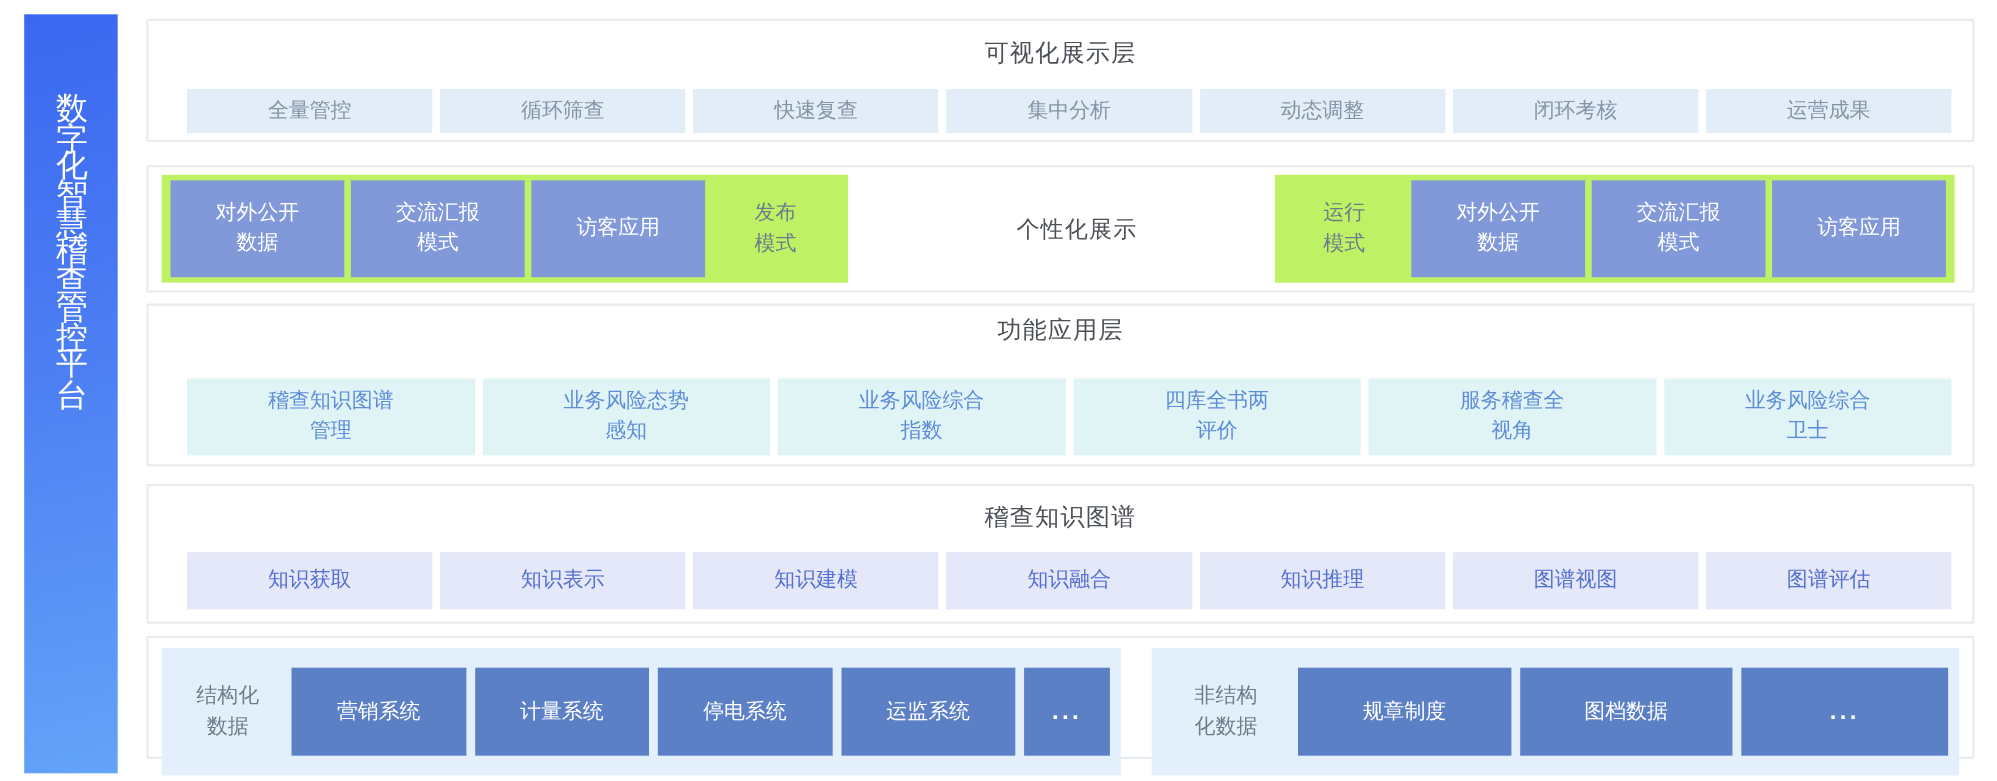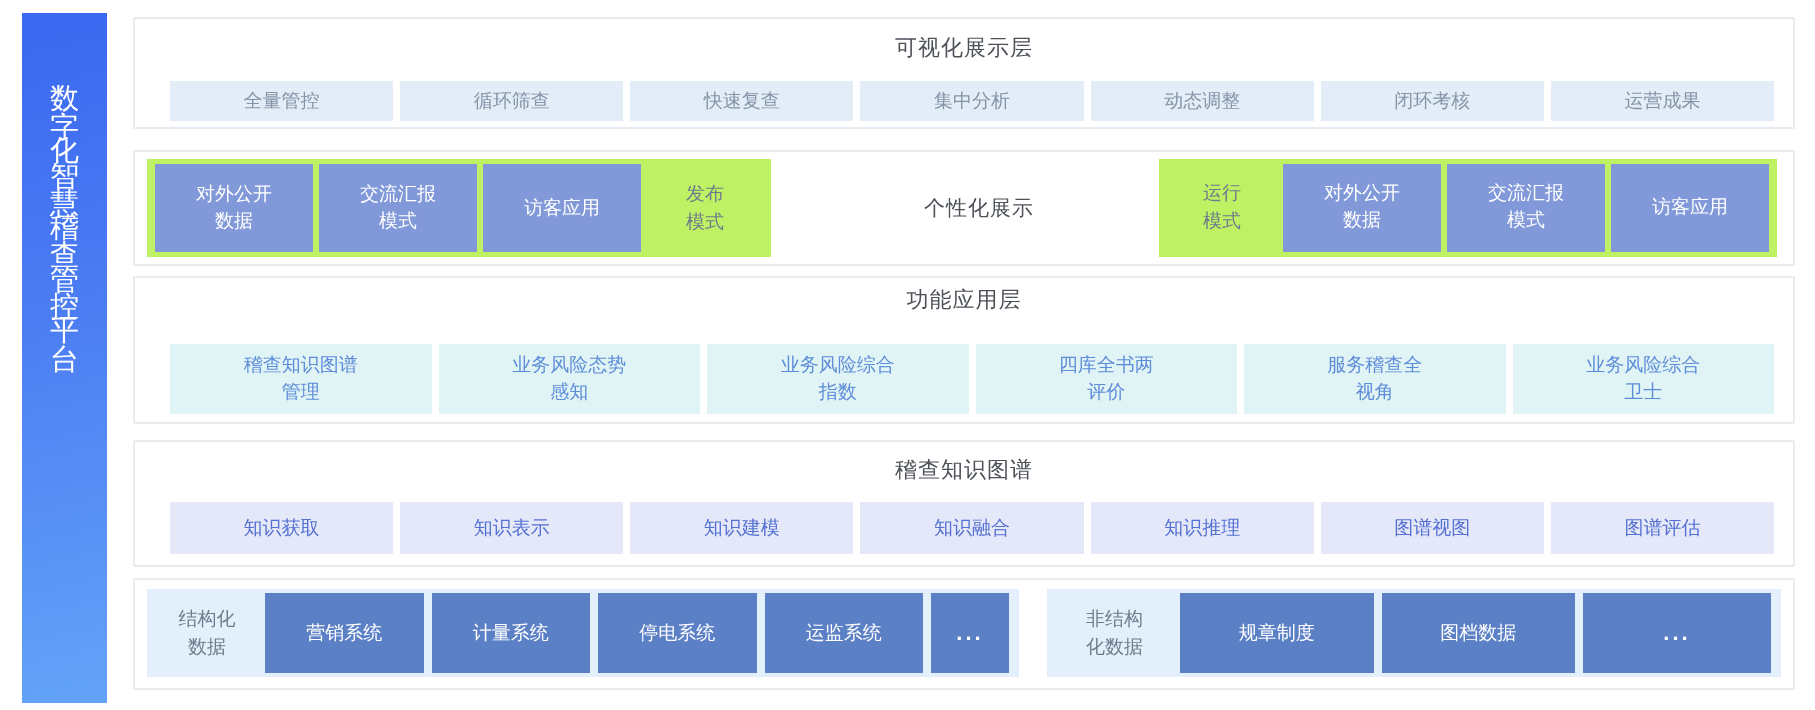--- a/index.html
+++ b/index.html
@@ -64,21 +64,21 @@
 
   
   .card4 { top:440px; height:127px; }
   .card4 .card-title { padding-top:13px; }
   .card4 .pill-row { top:60px; height:52px; }
   .pill.lavender { background:#e5e8f8; color:#5470d2; }
 
   
   .card5 { top:578px; height:112px; }
   .ds-group {
-    position:absolute; top:9px; height:88px; background:#e3f0fb;
+    position:absolute; top:9px; height:116px; background:#e3f0fb;
     display:flex; align-items:center; padding:0 10px;
   }
   .ds-group.structured { left:12px; width:872px; }
   .ds-group.unstructured { left:912px; width:734px; }
   .ds-label {
     text-align:center; color:#6f7b8c; font-size:19px;
     white-space:pre-line; line-height:1.5;
   }
   .ds-group.structured .ds-label { width:100px; }
   .ds-group.unstructured .ds-label { width:115px; }

